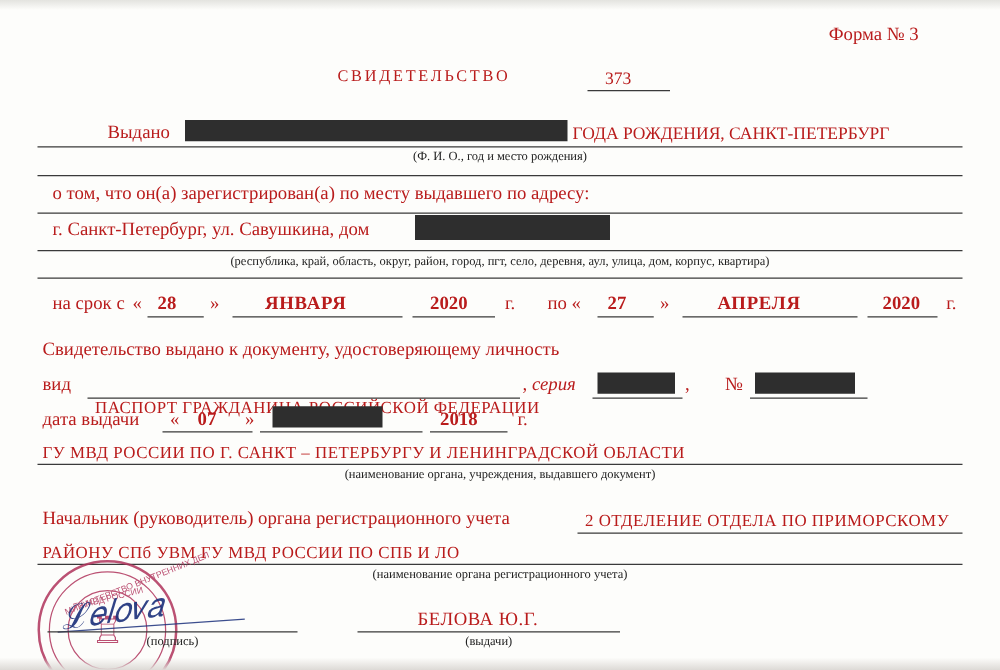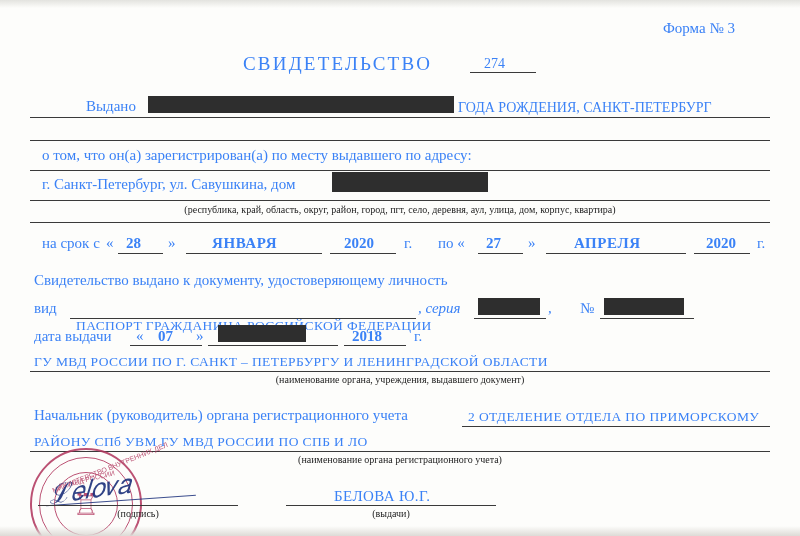--- a/index.html
+++ b/index.html
@@ -20,21 +20,21 @@
     left: 0; top: 0;
     width: 800px;
     height: 536px;
     background: #fdfdfb;
   }
   
   .t {
     position: absolute;
     white-space: nowrap;
     font-family: "Liberation Serif", serif;
-    color: #3b82f6;
+    color: #b91c1c;
   }
   .rule {
     position: absolute;
     border-bottom: 1px solid #3a3a3a;
     height: 0;
   }
   .redact {
     position: absolute;
     background: #2e2e2e;
   }
@@ -43,22 +43,23 @@
     font-family: "Liberation Serif", serif;
     font-size: 10px;
     color: #222;
     text-align: center;
     white-space: nowrap;
   }
   .form-no {
     font-size: 15px;
   }
   .title-main {
-    font-size: 19px;
+    font-size: 13px;
     letter-spacing: 2.2px;
+    margin-left: 27px;
   }
   .title-sub {
     font-size: 15.5px;
   }
   .num {
     font-size: 14px;
   }
   .body-txt {
     font-size: 15px;
   }
@@ -139,32 +140,33 @@
 <body>
 
 <div class="page">
 
   <div class="edge-shadow-top"></div>
 
   <div class="t form-no" style="left:663px; top:20px;">Форма № 3</div>
 
   <div class="t title-main" style="left:243px; top:53px;">СВИДЕТЕЛЬСТВО</div>
 
-  <div class="t num" style="left:484px; top:56px;">274</div>
+  <div class="t num" style="left:484px; top:56px;">373</div>
   <div class="rule" style="left:470px; top:72px; width:66px;"></div>
 
 
   <div class="t body-txt" style="left:86px; top:98px;">Выдано</div>
 
   <div class="redact" style="left:148px; top:96px; width:306px; height:17px;"></div>
 
   <div class="t small-caps-txt" style="left:458px; top:100px;">ГОДА РОЖДЕНИЯ, САНКТ-ПЕТЕРБУРГ</div>
 
   <div class="rule" style="left:30px; top:117px; width:740px;"></div>
 
+  <div class="caption" style="left:250px; top:120px; width:300px;">(Ф. И. О., год и место рождения)</div>
 
   <div class="rule" style="left:30px; top:140px; width:740px;"></div>
 
   <div class="t body-txt" style="left:42px; top:147px;">о том, что он(а) зарегистрирован(а) по месту выдавшего по адресу:</div>
 
   <div class="rule" style="left:30px; top:170px; width:740px;"></div>
 
   <div class="t body-txt" style="left:42px; top:176px;">г. Санкт-Петербург, ул. Савушкина, дом</div>
 
   <div class="redact" style="left:332px; top:172px; width:156px; height:20px;"></div>

